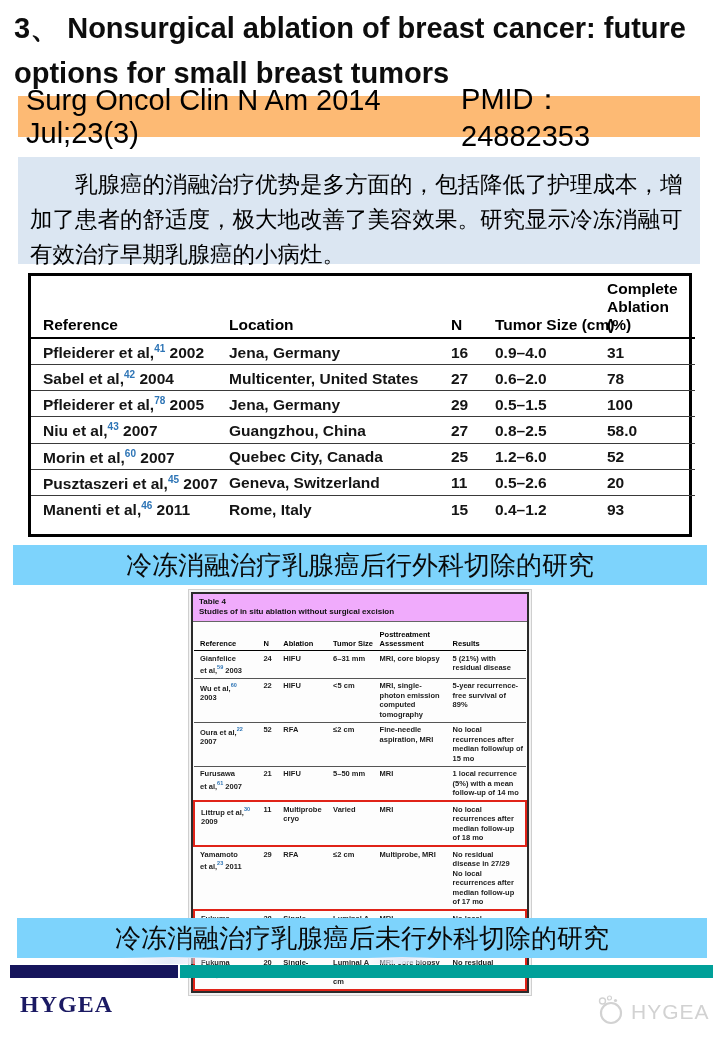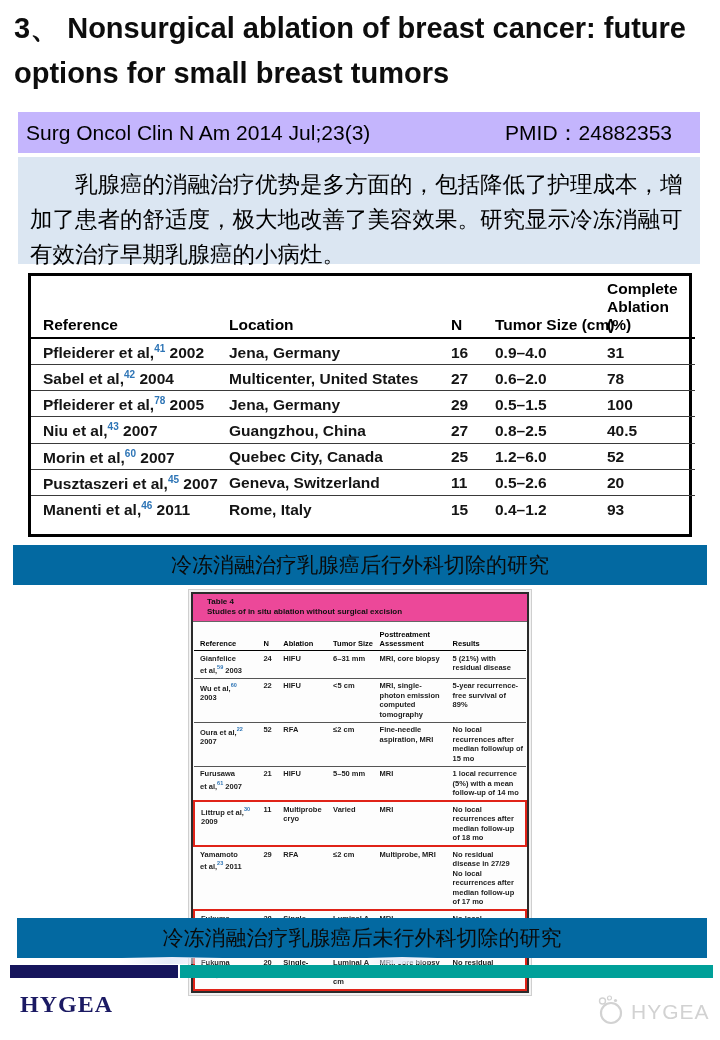--- a/index.html
+++ b/index.html
@@ -4,23 +4,23 @@
 <style>
   html,body{margin:0;padding:0;background:#fff;}
   .slide{position:relative;width:720px;height:1040px;background:#fff;overflow:hidden;
          font-family:"Liberation Sans",sans-serif;color:#000;}
 
   
   .title{position:absolute;left:14px;top:6px;width:700px;font-size:29px;font-weight:700;
          line-height:45px;color:#0d0d0d;}
 
   
-  .journal-bar{position:absolute;left:18px;top:112px;width:682px;height:41px;
-               background:#c4b5fd;display:flex;align-items:center;justify-content:space-between;
-               font-size:21px;padding:0;box-sizing:border-box;}
+  .journal-bar{position:absolute;left:18px;top:96px;width:682px;height:41px;
+               background:#fdba74;display:flex;align-items:center;justify-content:space-between;
+               font-size:29px;padding:0;box-sizing:border-box;}
   .journal-bar .jref{margin-left:8px;}
   .journal-bar .pmid{margin-right:28px;}
 
   
   .abstract-box{position:absolute;left:18px;top:157px;width:682px;height:107px;
                 background:#dbe6f2;box-sizing:border-box;padding:10px 12px 0 12px;}
   .abstract-box p{margin:0;font-size:22.5px;line-height:35px;text-indent:2em;}
 
   
   .table2-box{position:absolute;left:28px;top:273px;width:664px;height:264px;
@@ -35,30 +35,30 @@
   table.t2 th.nowrap{white-space:nowrap;}
   table.t2 th:first-child{padding-left:12px;}
   table.t2 td{font-size:15.5px;font-weight:700;color:#141414;padding:4px 4px 2px 4px;
               border-bottom:1.5px solid #3a3a3a;white-space:pre-line;}
   table.t2 td:first-child{padding-left:12px;}
   table.t2 tr:last-child td{border-bottom:none;}
   sup{color:#2e75b6;font-weight:700;text-align:right;}
   table.t2 sup{font-size:10px;}
 
   
-  .caption{position:absolute;background:#0369a1;height:40px;display:flex;align-items:center;
-           justify-content:center;font-size:21px;color:#0a0a0a;}
+  .caption{position:absolute;background:#7dd3fc;height:40px;display:flex;align-items:center;
+           justify-content:center;font-size:26px;color:#0a0a0a;}
   .caption1{left:13px;top:545px;width:694px;}
   .caption2{left:17px;top:918px;width:690px;}
 
   
   .table4-wrap{position:absolute;left:188px;top:589px;width:344px;background:#f2f2f2;
                padding:2px;border:1px solid #cfcfcf;box-sizing:border-box;}
   .table4-box{border:2px solid #2b2b2b;background:#fdfdfd;}
-  .t4-head{background:#ec4899;border-bottom:1px solid #666;padding:3px 6px 4px 14px;}
+  .t4-head{background:#f0abfc;border-bottom:1px solid #666;padding:3px 6px 4px 6px;}
   .t4-head div{font-size:8px;font-weight:700;line-height:10px;color:#111;}
   table.t4{width:100%;border-collapse:collapse;table-layout:fixed;}
   table.t4 col.c1{width:20%;} table.t4 col.c2{width:6%;} table.t4 col.c3{width:15%;}
   table.t4 col.c4{width:14%;} table.t4 col.c5{width:22%;} table.t4 col.c6{width:23%;}
   table.t4 th{font-size:7.5px;font-weight:700;text-align:left;vertical-align:bottom;
               padding:8px 3px 2px 3px;border-bottom:1.2px solid #000;white-space:pre-line;line-height:9px;}
   table.t4 th:first-child{padding-left:6px;}
   table.t4 td{font-size:7.5px;font-weight:600;color:#1c1c1c;padding:2.5px 3px;line-height:9.5px;
               border-bottom:1px solid #555;vertical-align:top;white-space:pre-line;}
   table.t4 td:first-child{padding-left:6px;}
@@ -140,21 +140,21 @@
             <td>Jena, Germany</td>
             <td>29</td>
             <td>0.5–1.5</td>
             <td>100</td>
           </tr>
           <tr>
             <td>Niu et al,<sup>43</sup> 2007</td>
             <td>Guangzhou, China</td>
             <td>27</td>
             <td>0.8–2.5</td>
-            <td>40.5</td>
+            <td>58.0</td>
           </tr>
           <tr>
             <td>Morin et al,<sup>60</sup> 2007</td>
             <td>Quebec City, Canada</td>
             <td>25</td>
             <td>1.2–6.0</td>
             <td>52</td>
           </tr>
           <tr>
             <td>Pusztaszeri et al,<sup>45</sup> 2007</td>

